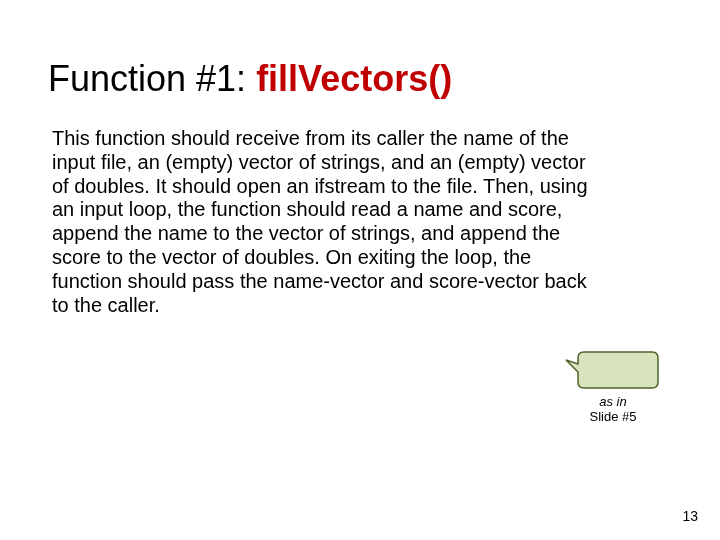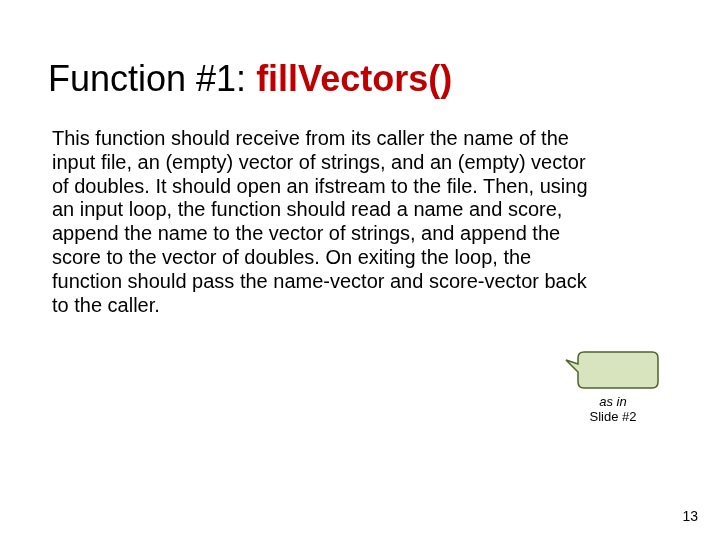--- a/index.html
+++ b/index.html
@@ -94,19 +94,19 @@
                L 14 34
                Q 14 40 20 40
                L 88 40
                Q 94 40 94 34
                L 94 10
                Q 94 4 88 4
                Z" fill="#d7e4bd" stroke="#4f6228" stroke-width="1.5"></path>
     </svg>
     <div class="callout-text">
       <span class="italic">as in</span><br>
-      <span>Slide #2</span>
+      <span>Slide #5</span>
     </div>
   </div>
 
   <div class="page-num">13</div>
 
 </div>
 
 </body></html>

